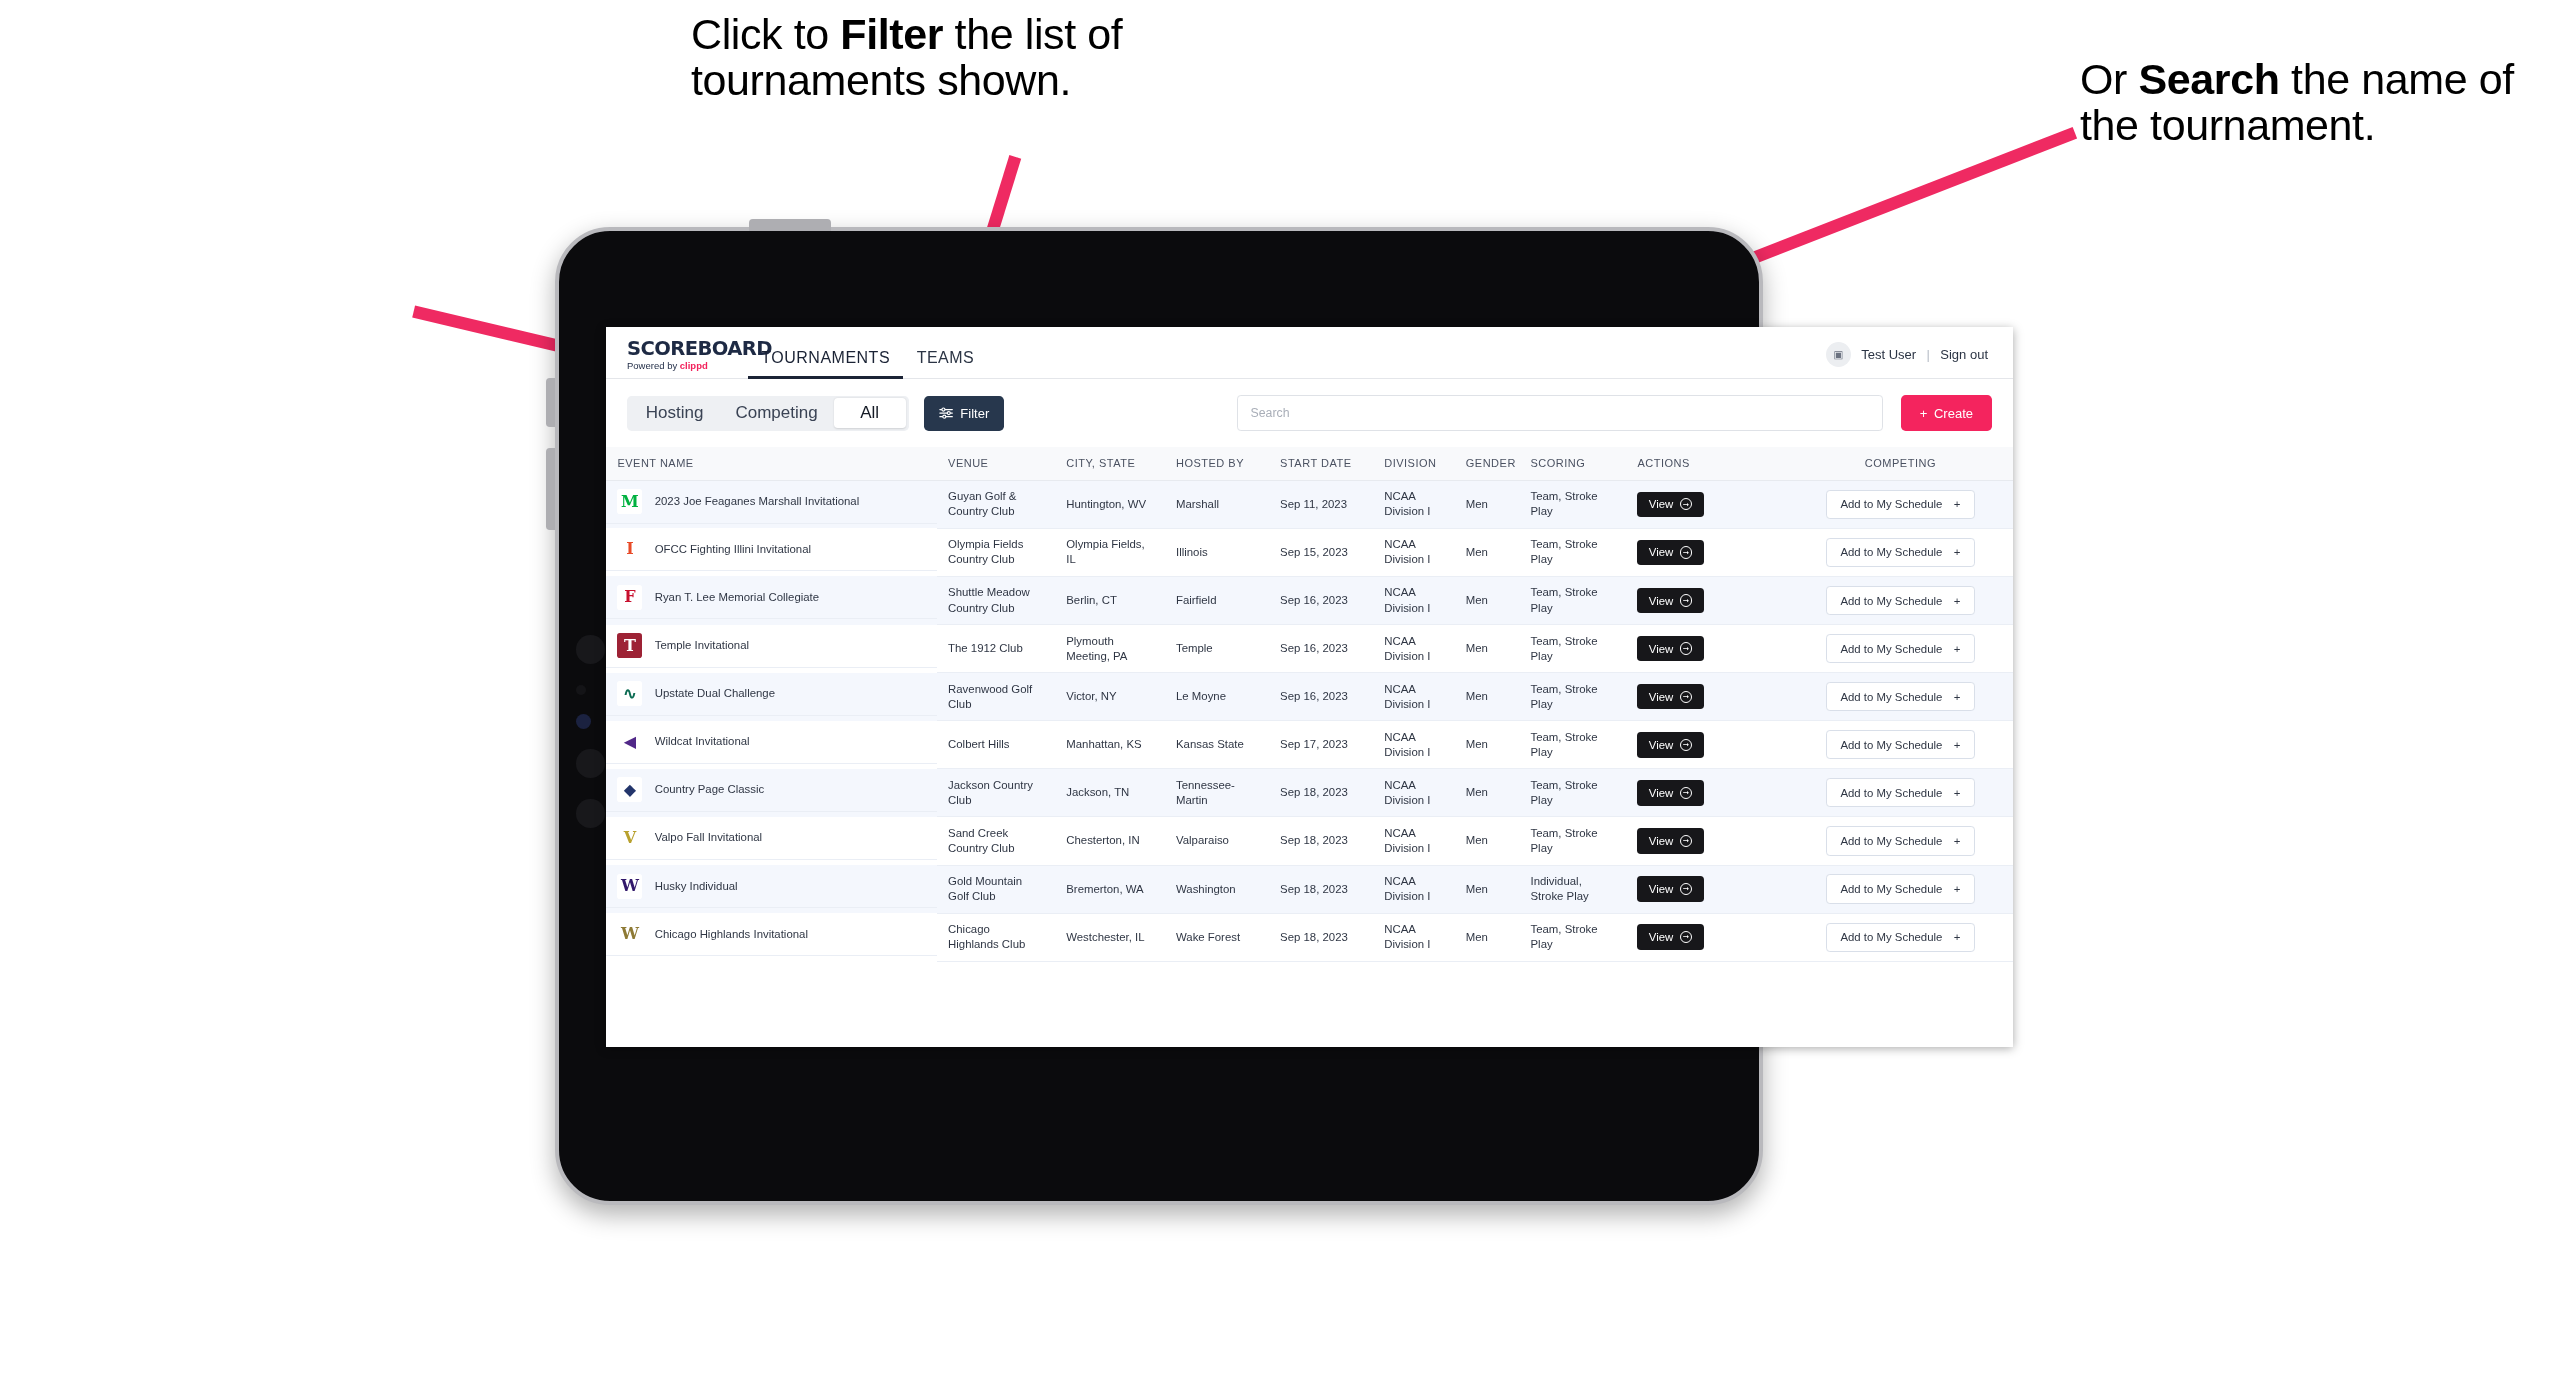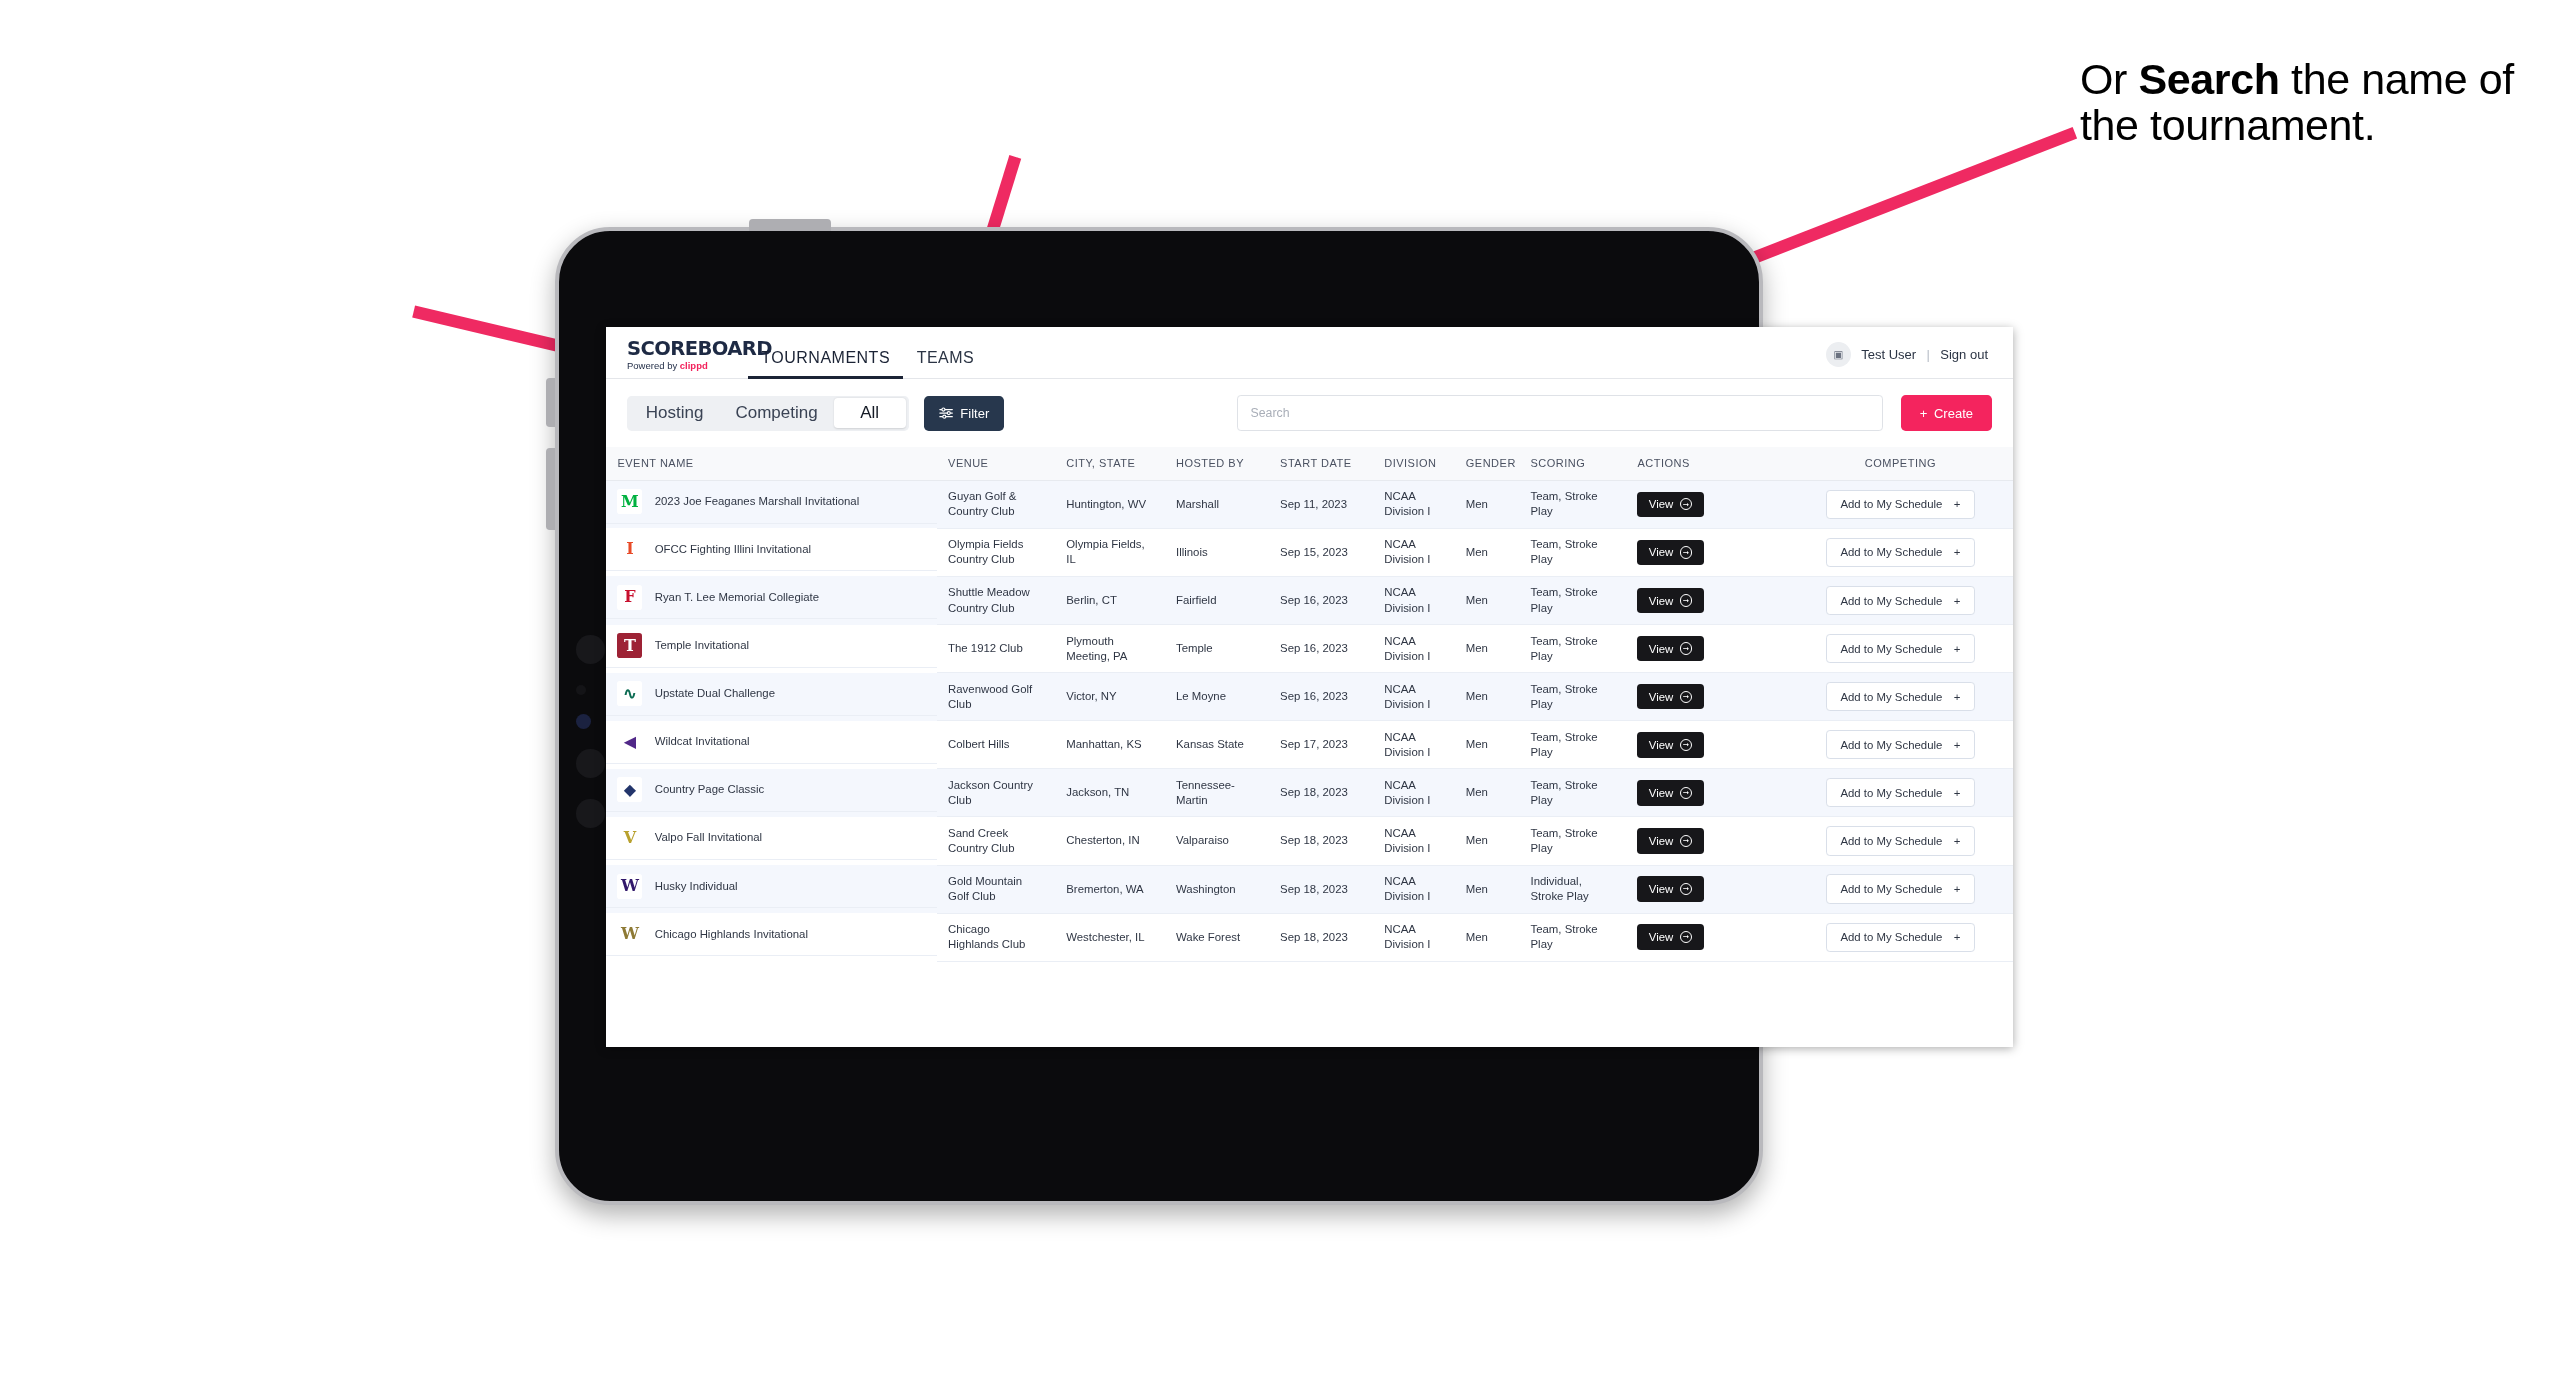--- a/index.html
+++ b/index.html
@@ -178,20 +178,21 @@
     padding:7.6px 13.3px; border-radius:3.8px; border:0.9px solid #d9dfe9;
     display:inline-flex; align-items:center; gap:11.4px; cursor:pointer;
     white-space:nowrap; font-family:"Liberation Sans", sans-serif;
   }
 </style>
 </head>
 <body>
 
 <div id="stage">
 
+  <div class="annot" id="annot-filter">Click to <b>Filter</b> the list of tournaments shown.</div>
   <div class="annot" id="annot-search">Or <b>Search</b> the name of the tournament.</div>
 
   <svg class="arrow" style="left:408px; top:304px; width:456px; height:123px;" viewBox="0 0 480 130">
     <defs>
         <marker id="ah1" markerWidth="6" markerHeight="6" refX="2.6" refY="3" orient="auto">
           <path d="M0,0 L6,3 L0,6 z" fill="#ef2a62"></path>
         </marker>
       </defs>
     <line x1="5" y1="8" x2="415" y2="105" stroke="#ef2a62" stroke-width="13" marker-end="url(#ah1)"></line>
   </svg>

